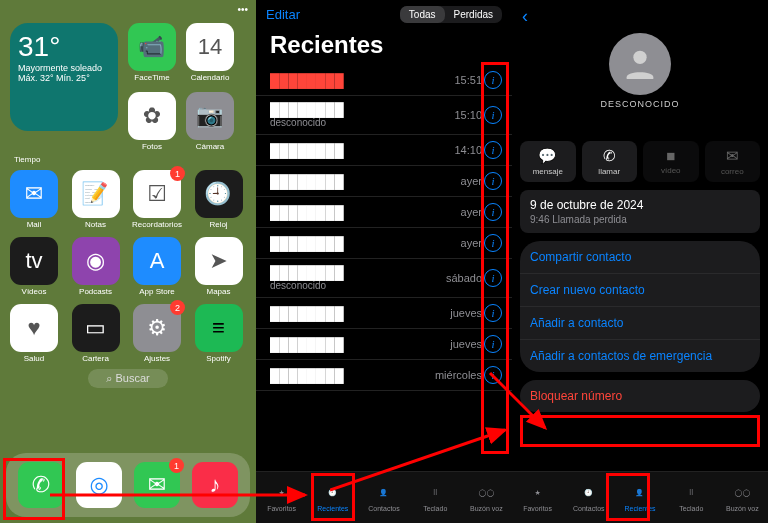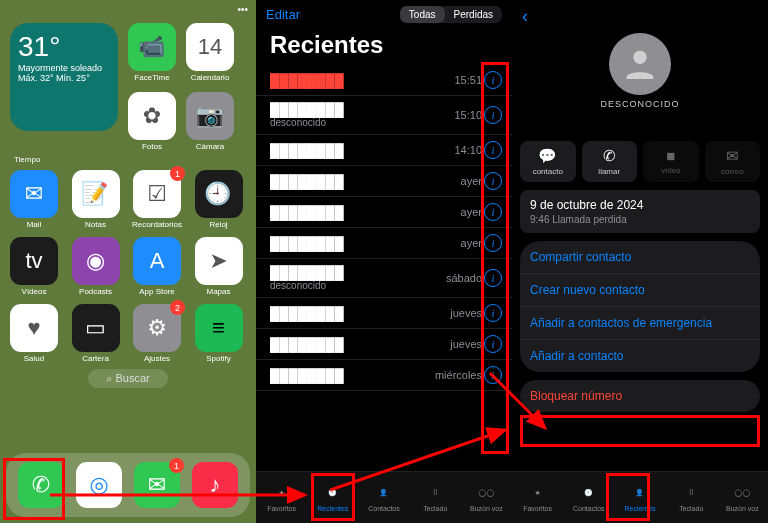--- a/index.html
+++ b/index.html
@@ -294,21 +294,21 @@
     <svg viewBox="0 0 24 24" fill="#d0d0d0">
         <circle cx="12" cy="8" r="4"></circle>
         <path d="M4 20c0-4 16-4 16 0v1H4z"></path>
       </svg>
   </div>
   <div class="unk">DESCONOCIDO</div>
   <div class="cnum"></div>
   <div class="actions" id="actRow">
       <div class="actbtn ">
         <div class="ai">💬</div>
-        <div class="al">contacto</div>
+        <div class="al">mensaje</div>
       </div>
       <div class="actbtn ">
         <div class="ai">✆</div>
         <div class="al">llamar</div>
       </div>
       <div class="actbtn disabled">
         <div class="ai">■</div>
         <div class="al">vídeo</div>
       </div>
       <div class="actbtn disabled">
@@ -319,22 +319,22 @@
   <div class="card">
     <div class="d">9 de octubre de 2024</div>
     <div class="t">
       <span>9:46</span>
       <span>Llamada perdida</span>
     </div>
   </div>
   <div class="linklist" id="linkList">
       <div class="lk">Compartir contacto</div>
       <div class="lk">Crear nuevo contacto</div>
+      <div class="lk">Añadir a contacto</div>
       <div class="lk">Añadir a contactos de emergencia</div>
-      <div class="lk">Añadir a contacto</div>
     </div>
   <div class="linklist">
     <div class="lk red">Bloquear número</div>
   </div>
   <div class="tabbar" id="tabbar3">
       <div class="tab ">
         <div class="ticon">★</div>
         <div>Favoritos</div>
       </div>
       <div class="tab ">

